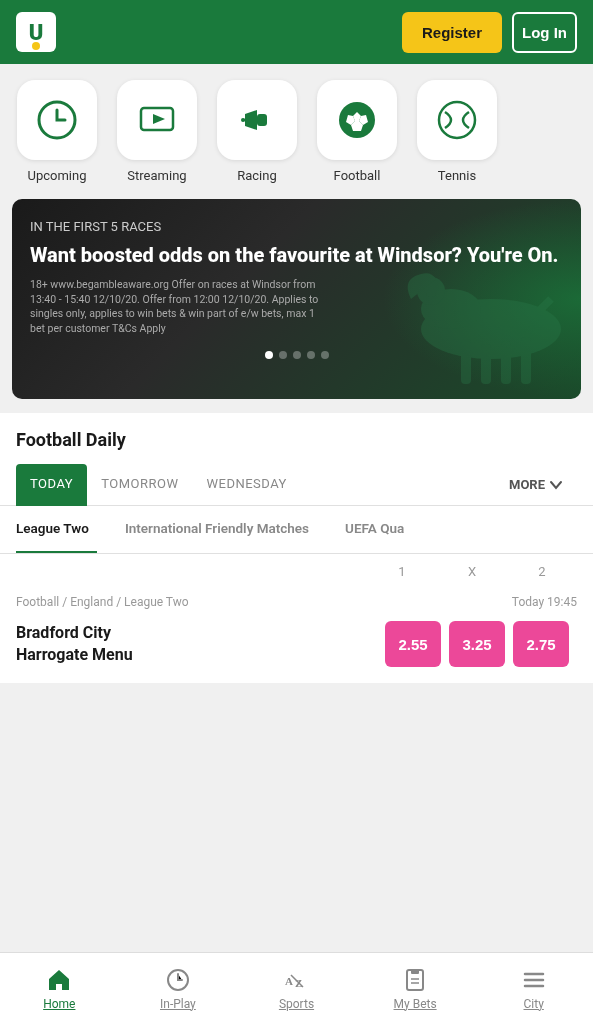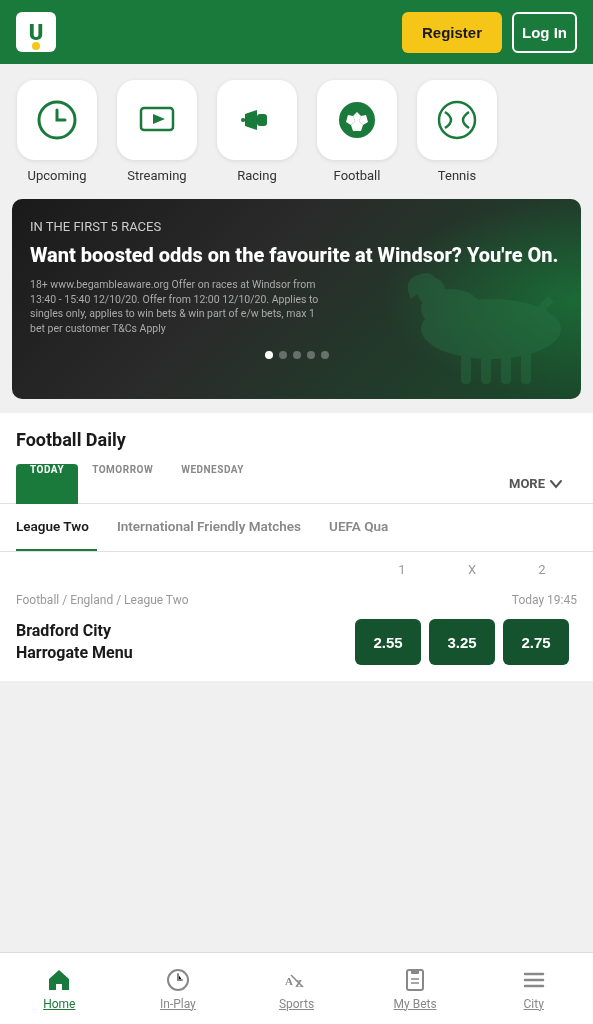--- a/index.html
+++ b/index.html
@@ -183,23 +183,23 @@
       margin-bottom: 14px;
     }
 
     
     .day-tabs {
       display: flex;
       border-bottom: 1px solid #e0e0e0;
       padding: 0 16px;
     }
     .day-tab {
-      padding: 0 14px;
-      font-size: 10px;
-      font-weight: 700;
+      padding: 12px 14px;
+      font-size: 13px;
+      font-weight: 400;
       color: #888;
       cursor: pointer;
       border-bottom: 3px solid transparent;
       margin-bottom: -1px;
       letter-spacing: 0.5px;
     }
     .day-tab.active {
       color: white;
       background: #1a7a3c;
       border-radius: 4px 4px 0 0;
@@ -216,21 +216,21 @@
       cursor: pointer;
       margin-left: auto;
     }
 
     
     .league-tabs {
       display: flex;
       padding: 0 16px;
       border-bottom: 1px solid #e0e0e0;
       overflow-x: hidden;
-      gap: 0;
+      gap: 8px;
     }
     .league-tab {
       padding: 14px 8px;
       font-size: 13.5px;
       font-weight: 600;
       color: #888;
       cursor: pointer;
       border-bottom: 3px solid transparent;
       margin-bottom: -1px;
       white-space: nowrap;
@@ -283,27 +283,27 @@
       font-size: 16px;
       font-weight: 700;
       color: #1a1a1a;
       line-height: 1.4;
     }
     .odds-buttons {
       display: flex;
       gap: 8px;
     }
     .odds-btn {
-      background: #14532d;
+      background: #ec4899;
       color: white;
       font-weight: 700;
       font-size: 15px;
       border: none;
       border-radius: 6px;
-      width: 66px;
+      width: 56px;
       height: 46px;
       display: flex;
       align-items: center;
       justify-content: center;
       cursor: pointer;
     }
 
     
     .bottom-nav {
       position: fixed;

